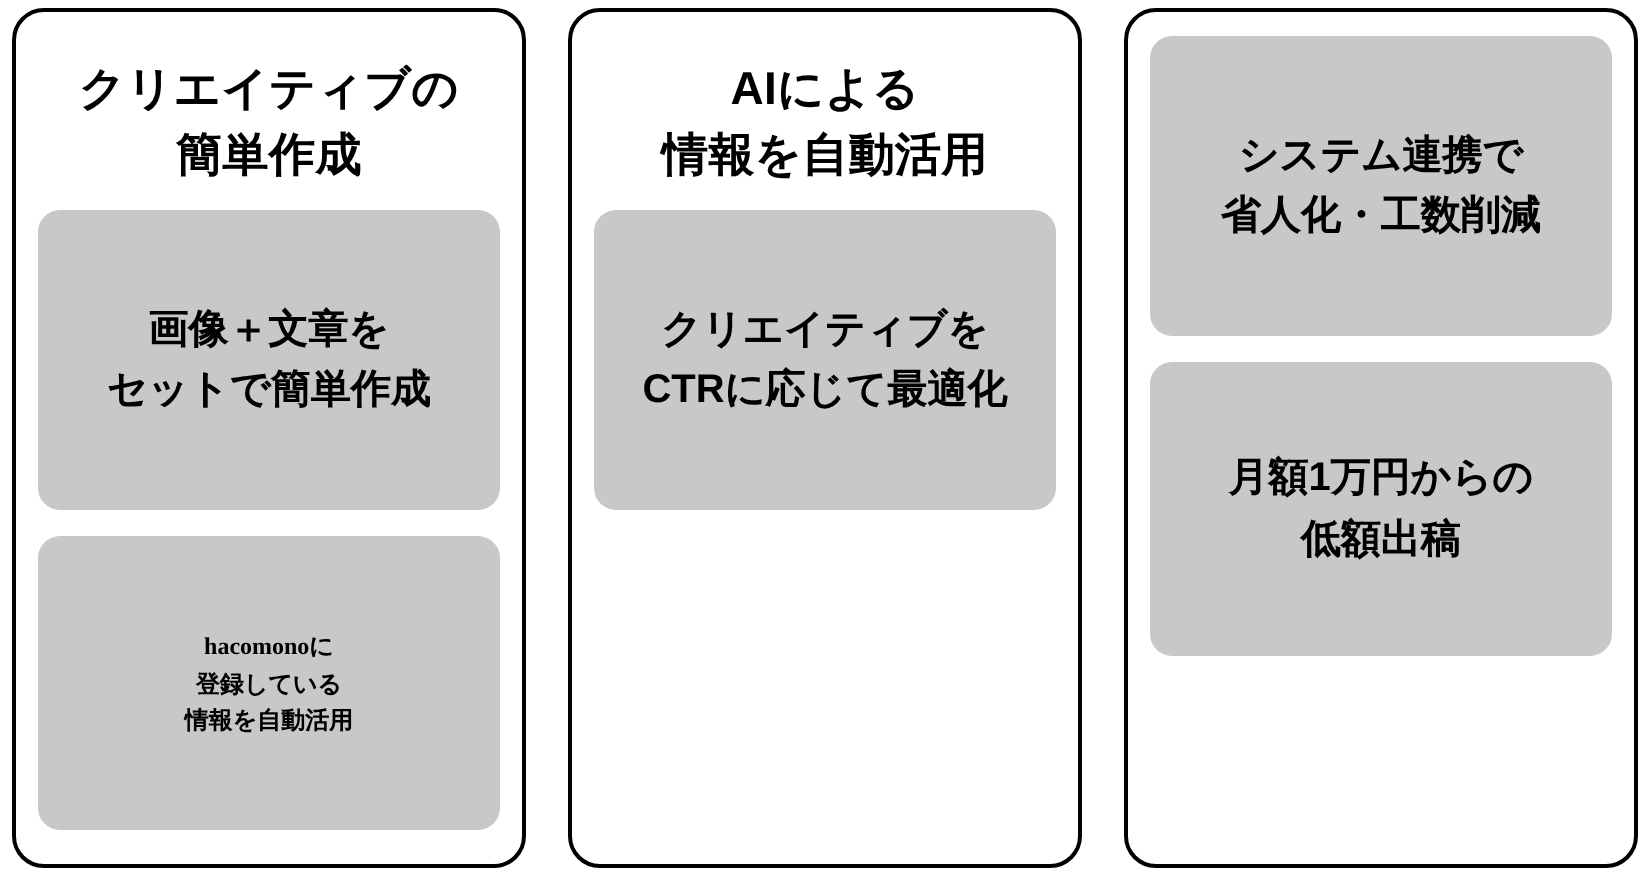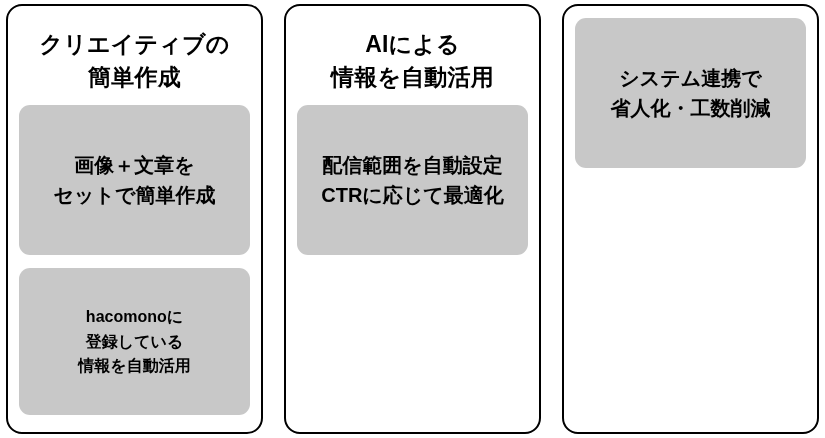--- a/index.html
+++ b/index.html
@@ -85,22 +85,23 @@
   .panel-text {
     font-size: 20px;
     font-weight: bold;
     line-height: 1.52;
     letter-spacing: 0px;
     white-space: pre-line;
     padding: 0 4px;
   }
 
   .panel-text.three-line {
-    font-size: 16px;
+    font-size: 12px;
     line-height: 1.52;
+    font-family: Liberation Serif, serif;
   }
 </style>
 </head>
 <body>
 
 <div id="board">
 
   <div class="card">
     <div class="card-title">クリエイティブの
 簡単作成</div>
@@ -115,28 +116,32 @@
 情報を自動活用</div>
       </div>
     </div>
   </div>
 
   <div class="card">
     <div class="card-title">AIによる
 情報を自動活用</div>
     <div class="panel-stack">
       <div class="panel panel-1">
-        <div class="panel-text">配信範囲を自動設定
+        <div class="panel-text">クリエイティブを
 CTRに応じて最適化</div>
       </div>
     </div>
   </div>
 
   <div class="card">
     <div class="panel-stack">
       <div class="panel panel-1">
         <div class="panel-text">システム連携で
 省人化・工数削減</div>
       </div>
+      <div class="panel panel-2">
+        <div class="panel-text">月額1万円からの
+低額出稿</div>
+      </div>
     </div>
   </div>
 
 </div>
 
 </body></html>

